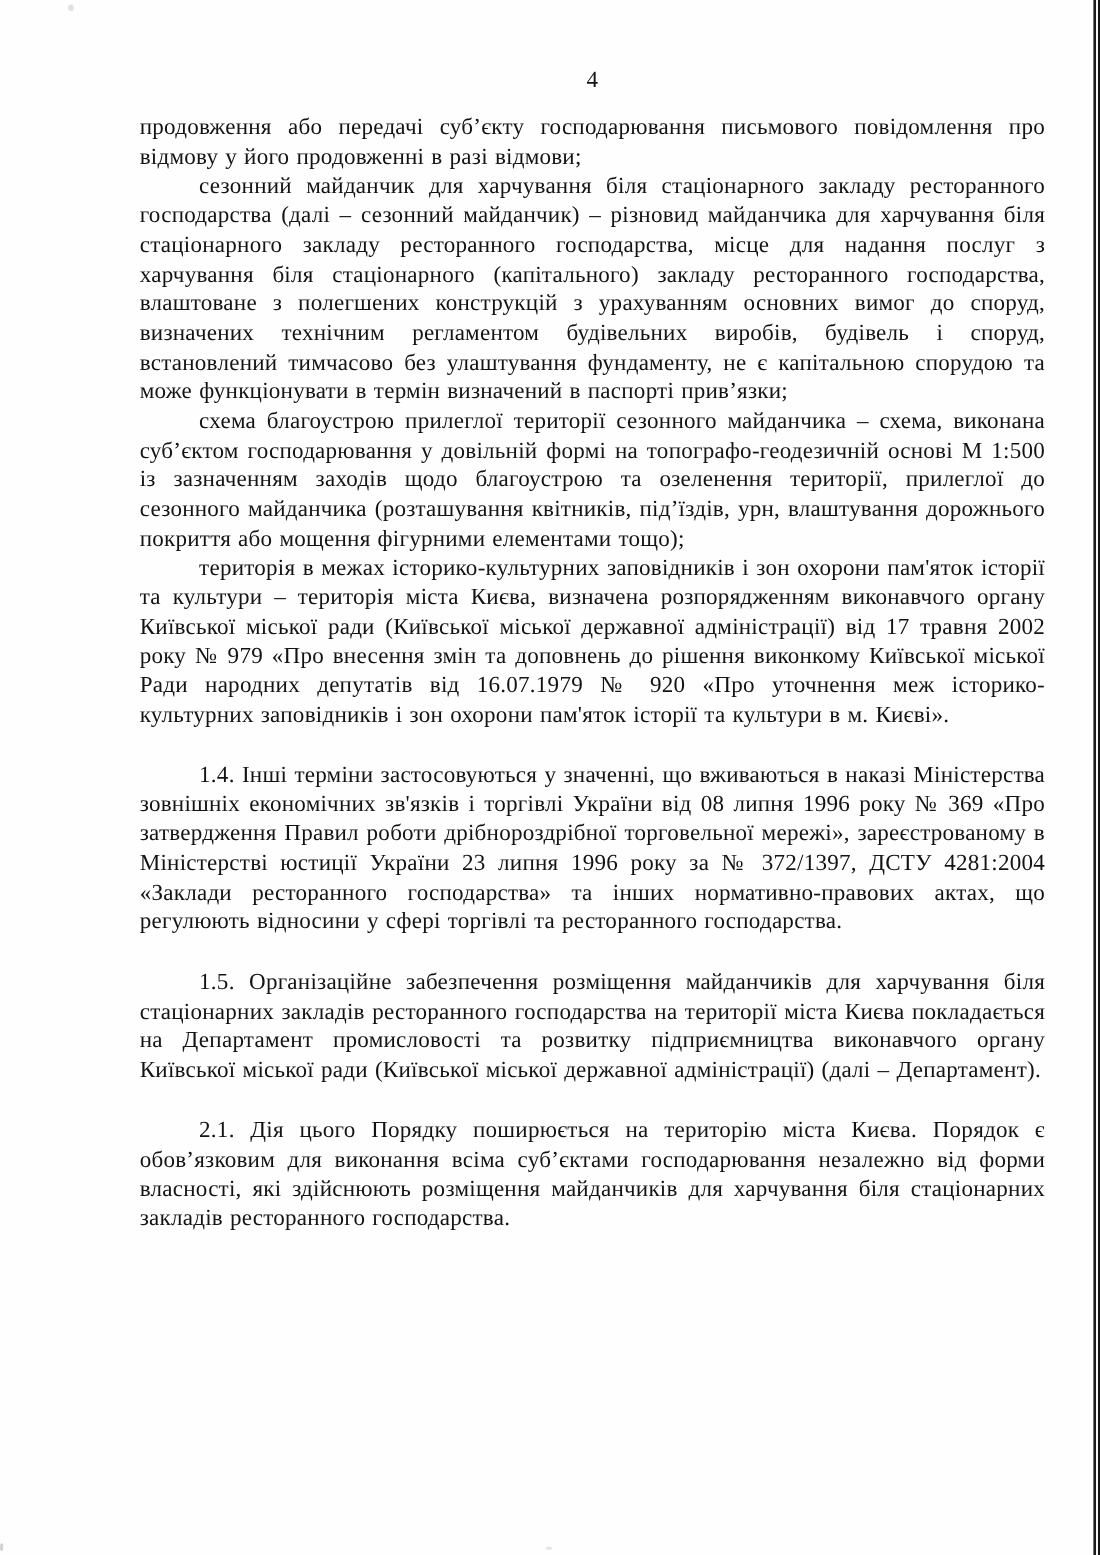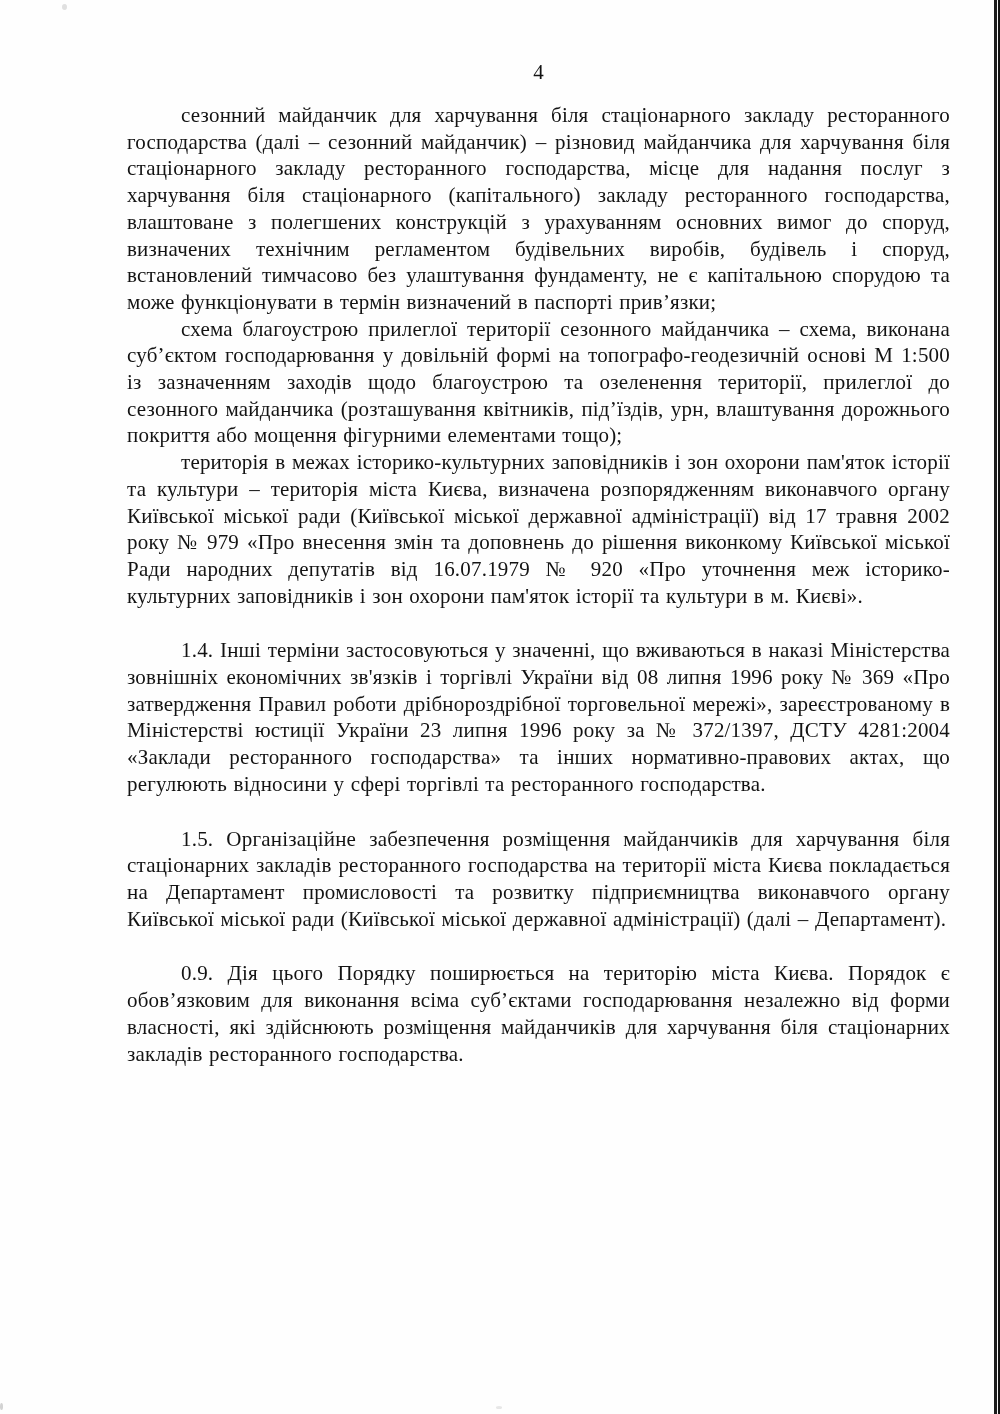--- a/index.html
+++ b/index.html
@@ -66,26 +66,27 @@
   .speck-bottom-mid { left: 496px; top: 1406px; width: 6px; height: 3px; background: #cfcfcf; opacity: .5;  }
 </style>
 </head>
 <body>
 
 <div class="page">
 
   <div class="page-number">4</div>
 
   <div class="content">
+    <p class="continuation">продовження або передачі суб’єкту господарювання письмового повідомлення про відмову у його продовженні в разі відмови;</p>
     <p>сезонний майданчик для харчування біля стаціонарного закладу ресторанного господарства (далі – сезонний майданчик) – різновид майданчика для харчування біля стаціонарного закладу ресторанного господарства, місце для надання послуг з харчування біля стаціонарного (капітального) закладу ресторанного господарства, влаштоване з полегшених конструкцій з урахуванням основних вимог до споруд, визначених технічним регламентом будівельних виробів, будівель і споруд, встановлений тимчасово без улаштування фундаменту, не є капітальною спорудою та може функціонувати в термін визначений в паспорті прив’язки;</p>
     <p>схема благоустрою прилеглої території сезонного майданчика – схема, виконана суб’єктом господарювання у довільній формі на топографо-геодезичній основі М 1:500 із зазначенням заходів щодо благоустрою та озеленення території, прилеглої до сезонного майданчика (розташування квітників, під’їздів, урн, влаштування дорожнього покриття або мощення фігурними елементами тощо);</p>
     <p>територія в межах історико-культурних заповідників і зон охорони пам'яток історії та культури – територія міста Києва, визначена розпорядженням виконавчого органу Київської міської ради (Київської міської державної адміністрації) від 17 травня 2002 року № 979 «Про внесення змін та доповнень до рішення виконкому Київської міської Ради народних депутатів від 16.07.1979 № 920 «Про уточнення меж історико-культурних заповідників і зон охорони пам'яток історії та культури в м. Києві».</p>
     <p class="spaced">1.4. Інші терміни застосовуються у значенні, що вживаються в наказі Міністерства зовнішніх економічних зв'язків і торгівлі України від 08 липня 1996 року № 369 «Про затвердження Правил роботи дрібнороздрібної торговельної мережі», зареєстрованому в Міністерстві юстиції України 23 липня 1996 року за № 372/1397, ДСТУ 4281:2004 «Заклади ресторанного господарства» та інших нормативно-правових актах, що регулюють відносини у сфері торгівлі та ресторанного господарства.</p>
     <p class="spaced">1.5. Організаційне забезпечення розміщення майданчиків для харчування біля стаціонарних закладів ресторанного господарства на території міста Києва покладається на Департамент промисловості та розвитку підприємництва виконавчого органу Київської міської ради (Київської міської державної адміністрації) (далі – Департамент).</p>
-    <p class="spaced">0.9. Дія цього Порядку поширюється на територію міста Києва. Порядок є обов’язковим для виконання всіма суб’єктами господарювання незалежно від форми власності, які здійснюють розміщення майданчиків для харчування біля стаціонарних закладів ресторанного господарства.</p>
+    <p class="spaced">2.1. Дія цього Порядку поширюється на територію міста Києва. Порядок є обов’язковим для виконання всіма суб’єктами господарювання незалежно від форми власності, які здійснюють розміщення майданчиків для харчування біля стаціонарних закладів ресторанного господарства.</p>
   </div>
 
   <div class="scan-edge-line"></div>
   <div class="speck speck-top-left"></div>
   <div class="speck speck-bottom-left"></div>
   <div class="speck speck-bottom-mid"></div>
 
 </div>
 
 </body></html>

